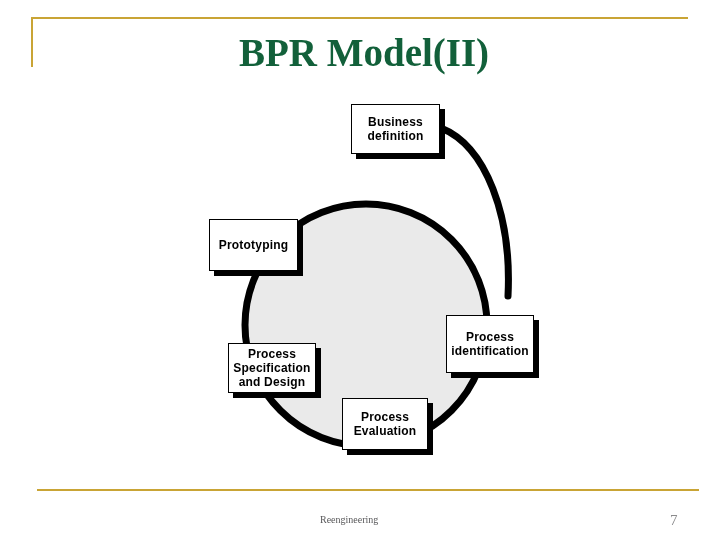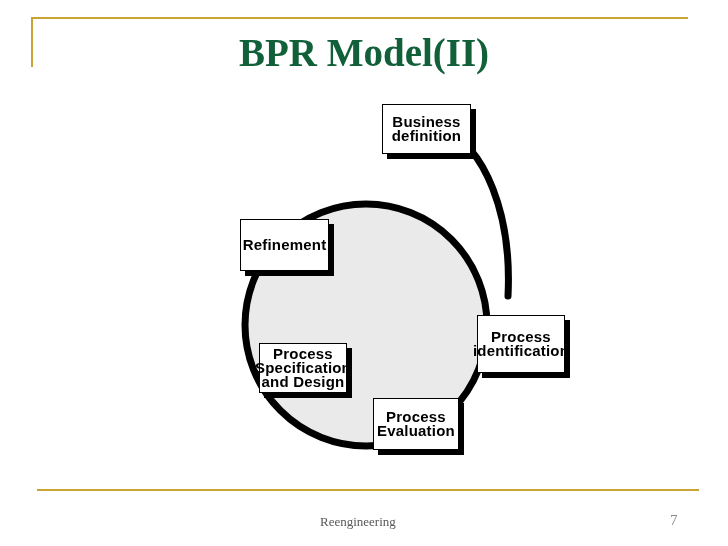--- a/index.html
+++ b/index.html
@@ -78,42 +78,41 @@
     box-sizing: border-box;
     background: #ffffff;
     border: 1.5px solid #000000;
     box-shadow: 5px 5px 0 0 #000000;
     display: flex;
     align-items: center;
     justify-content: center;
     text-align: center;
     font-family: "Liberation Sans", sans-serif;
     font-weight: bold;
-    font-size: 15px;
+    font-size: 12px;
     line-height: 14px;
     color: #000000;
     letter-spacing: 0.2px;
     white-space: pre-line;
-    margin-left: 31px;
   }
 
   .box-business      { left: 351px; top: 104px; width: 89px;  height: 50px; }
   .box-refinement    { left: 349px; top: 184px; width: 86px;  height: 58px; }
   .box-prototyping   { left: 209px; top: 219px; width: 89px;  height: 52px; }
   .box-spec          { left: 228px; top: 343px; width: 88px;  height: 50px; }
   .box-evaluation    { left: 342px; top: 398px; width: 86px;  height: 52px; }
   .box-identify      { left: 446px; top: 315px; width: 88px;  height: 58px; }
 
   
   .footer-text {
     position: absolute;
     left: 320px;
     top: 514px;
     font-family: "Liberation Serif", serif;
-    font-size: 13px;
+    font-size: 10px;
     color: #58585A;
   }
   .footer-page {
     position: absolute;
     left: 670px;
     top: 512px;
     width: 30px;
     text-align: left;
     font-family: "Liberation Serif", serif;
     font-size: 15px;
@@ -139,21 +138,21 @@
       <circle cx="366" cy="325" r="121" fill="none" stroke="#000000" stroke-width="7"></circle>
 
       <path d="M 441 128 C 486 146, 512 216, 508 296" fill="none" stroke="#000000" stroke-width="7" stroke-linecap="round"></path>
     </svg>
   </div>
 
   <div class="pbox box-business">Business
 definition</div>
 
 
-  <div class="pbox box-prototyping">Refinement</div>
+  <div class="pbox box-prototyping">Prototyping</div>
 
   <div class="pbox box-spec">Process
 Specification
 and Design</div>
 
   <div class="pbox box-evaluation">Process
 Evaluation</div>
 
   <div class="pbox box-identify">Process
 identification</div>

